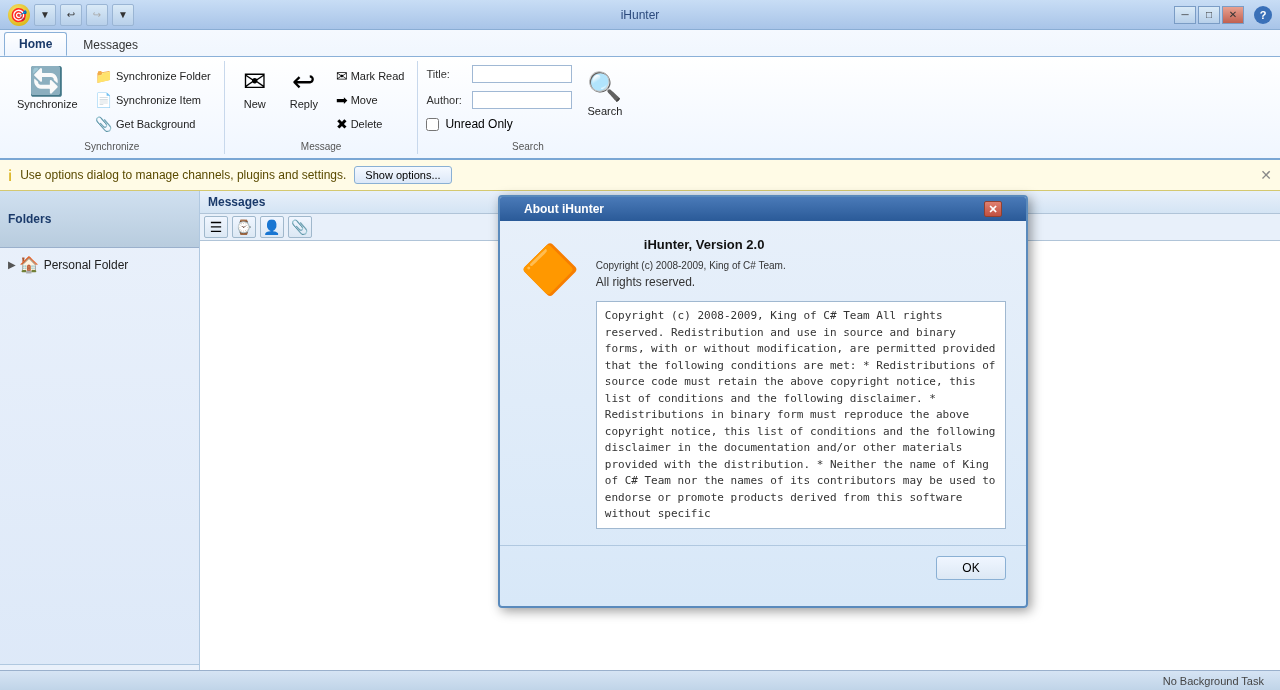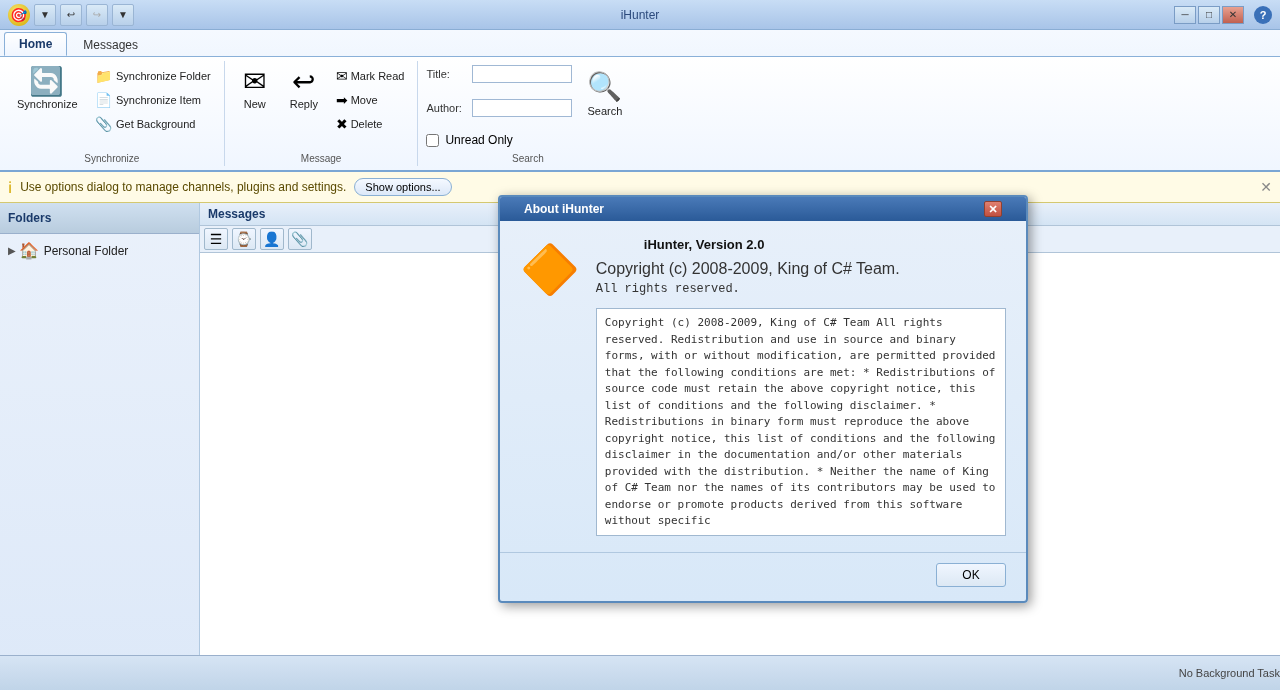--- a/index.html
+++ b/index.html
@@ -147,41 +147,41 @@
       font-size: 12px;
       color: #5a4a00;
     }
     #infobar .info-icon { color: #d4a800; font-size: 16px; }
     .show-options-btn {
       background: linear-gradient(to bottom, #f5f9ff, #dce8f8);
       border: 1px solid #8ab0d4;
       padding: 2px 10px;
       cursor: pointer;
       font-size: 11px;
-      border-radius: 9px;
+      border-radius: 3px;
     }
     #infobar-close { margin-left: auto; cursor: pointer; color: #888; font-size: 14px; }
 
     
     #main-area {
       display: flex;
       height: calc(690px - 30px - 82px - 32px - 24px);
     }
 
     
     #sidebar {
       width: 200px;
       background: linear-gradient(to bottom, #eaf1fb, #dce8f8);
       border-right: 1px solid #b0c8e0;
       display: flex;
       flex-direction: column;
     }
     #folders-header {
       background: linear-gradient(to bottom, #d0e0f0, #b8ccde);
-      padding: 8px 8px;
+      padding: 21px 8px;
       font-weight: bold;
       font-size: 12px;
       color: #1a3a6a;
       border-bottom: 1px solid #9ab0cc;
       display: flex;
       align-items: center;
       gap: 4px;
     }
     #folder-tree {
       flex: 1;
@@ -274,59 +274,59 @@
       cursor: pointer; font-size: 11px; font-weight: bold; border-radius: 2px;
     }
     #about-body {
       padding: 16px 20px;
       display: flex;
       gap: 16px;
     }
     #about-icon { font-size: 48px; flex-shrink: 0; padding-top: 4px; }
     #about-text { flex: 1; }
     #about-copyright { font-size: 12px; color: #333; margin-bottom: 4px; }
-    #about-rights { font-size: 12px; color: #333; margin-bottom: 12px; font-family: Liberation Mono, monospace; }
+    #about-rights { font-size: 12px; color: #333; margin-bottom: 12px; }
     #about-license {
       border: 1px solid #a0b8d0;
       background: white;
       font-size: 11px;
       color: #333;
       height: 228px;
       overflow-y: auto;
       overflow-x: auto;
       padding: 6px 8px;
       line-height: 1.5;
       font-family: monospace;
     }
     #about-footer {
       display: flex;
       justify-content: flex-end;
-      padding: 10px 20px 14px;
+      padding: 10px 20px 26px;
       border-top: 1px solid #b0c8e0;
     }
     .ok-btn {
       background: linear-gradient(to bottom, #f0f6ff, #dce8f4);
       border: 1px solid #8ab0d4;
       padding: 4px 24px;
       cursor: pointer;
       font-size: 12px;
       border-radius: 3px;
       min-width: 70px;
       text-align: center;
     }
 
     
     #statusbar {
-      height: 35px;
+      height: 20px;
       background: linear-gradient(to bottom, #d6e4f4, #c0d4e8);
       border-top: 1px solid #9ab0cc;
       display: flex;
       align-items: center;
       justify-content: flex-end;
-      padding: 0 0;
+      padding: 0 16px;
       font-size: 11px;
       color: #444;
       position: fixed;
       bottom: 0;
       left: 0;
       right: 0;
     }
 
     
     .app-logo {
@@ -411,21 +411,21 @@
             <span class="small-icon">✖</span>
             <span class="small-label">Delete</span>
           </div>
         </div>
       </div>
       <div class="ribbon-group-label">Message</div>
     </div>
 
     <div class="ribbon-group" style="border-right:none;">
       <div class="ribbon-group-content">
-        <div style="display:flex;flex-direction:column;gap:16px;padding-top:2px;">
+        <div style="display:flex;flex-direction:column;gap:8px;padding-top:2px;">
           <div class="search-row">
             <span class="search-label">Title:</span>
             <input class="search-input" type="text" value="" style="">
           </div>
           <div class="search-row">
             <span class="search-label">Author:</span>
             <input class="search-input" type="text" value="" style="">
           </div>
           <div class="search-row">
             <input type="checkbox" class="search-checkbox" style="">
@@ -484,21 +484,21 @@
 <div id="about-overlay">
   <div id="about-dialog">
     <div id="about-titlebar">
       <span>About iHunter</span>
       <div id="about-close">✕</div>
     </div>
     <div id="about-body">
       <div id="about-icon">🔶</div>
       <div id="about-text">
         <div id="about-title-text" style="font-size:13px;font-weight:bold;margin-bottom:8px;color:#111;margin-left:48px;">iHunter, Version 2.0</div>
-        <div id="about-copyright" style="font-size:16px;color:#333;margin-bottom:4px;">Copyright (c) 2008-2009, King of C# Team.</div>
+        <div id="about-copyright" style="font-size:10px;color:#333;margin-bottom:4px;">Copyright (c) 2008-2009, King of C# Team.</div>
         <div id="about-rights" style="font-size:12px;color:#333;margin-bottom:12px;">All rights reserved.</div>
         <div id="about-license">Copyright (c) 2008-2009, King of C# Team
 All rights reserved.
 
 Redistribution and use in source and binary forms,
 with or without modification, are permitted provided
 that the following conditions are met:
 
 * Redistributions of source code must retain the
   above copyright notice, this list of conditions and

